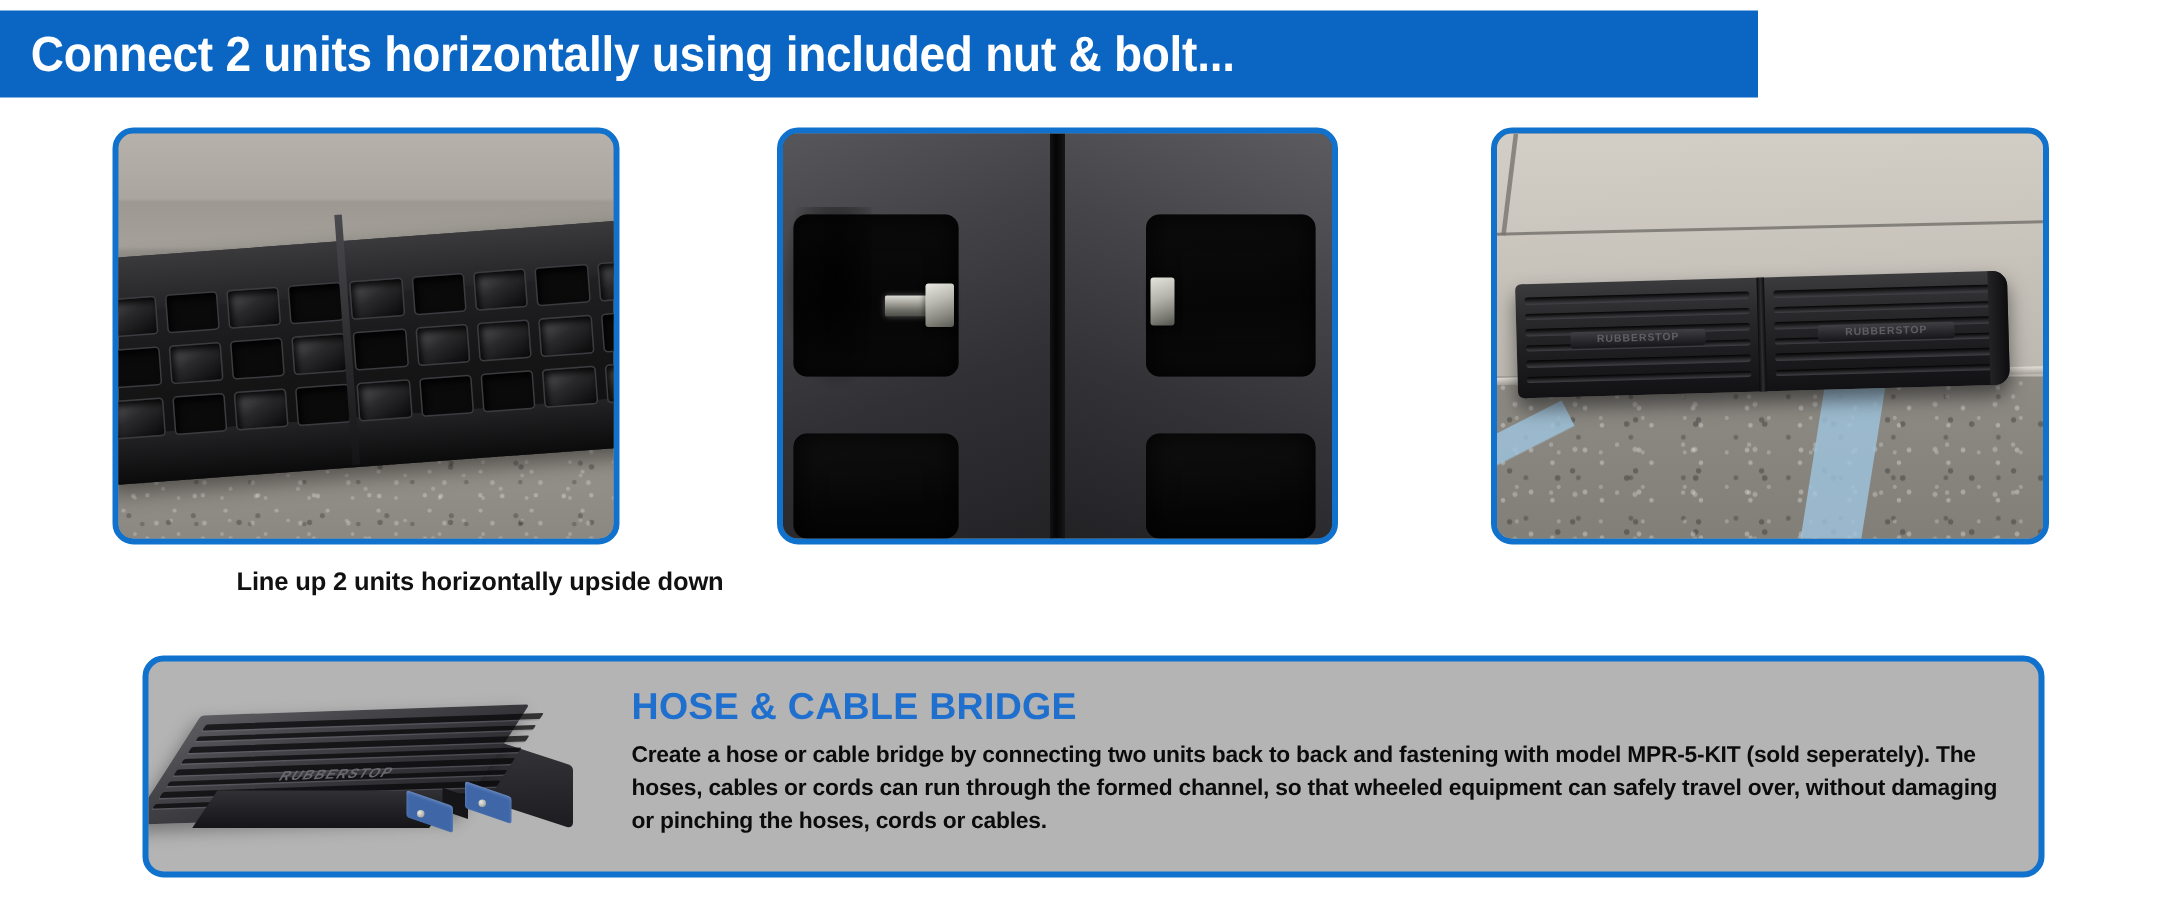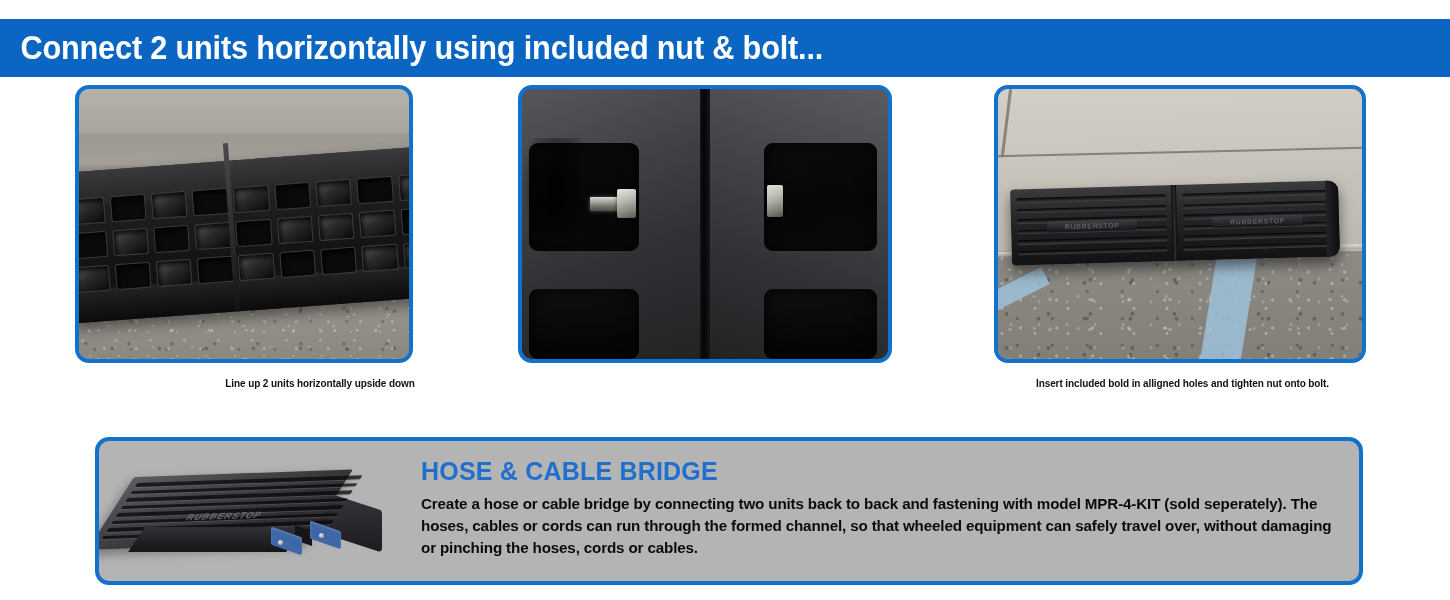--- a/index.html
+++ b/index.html
@@ -5,41 +5,41 @@
   html,body{margin:0;padding:0;}
   body{
     width:1450px;height:600px;overflow:hidden;background:#ffffff;
     font-family:"Liberation Sans","DejaVu Sans",sans-serif;
     -webkit-font-smoothing:antialiased;
   }
   #page{position:relative;width:1450px;height:600px;background:#fff;}
 
   
   .banner{
-    position:absolute;left:0;top:19px;width:1450px;height:58px;
+    position:absolute;left:0;top:7px;width:1172px;height:58px;
     background:#0a66c2;display:flex;align-items:center;
   }
   .banner-title{
     color:#ffffff;font-size:33px;font-weight:bold;letter-spacing:-0.2px;
     padding-left:22px;white-space:nowrap;
     font-family:"Liberation Sans","DejaVu Sans",sans-serif;
     transform:scaleX(0.93);transform-origin:left center;
   }
 
   
   .photo-row{position:absolute;left:0;top:85px;width:1450px;height:300px;}
   .photo-cell{position:absolute;top:0;}
   .photo-frame{
     position:relative;width:100%;height:278px;
     border:4px solid #1072cd;border-radius:14px;overflow:hidden;
     box-sizing:border-box;background:#9a9a9a;
   }
   .caption{
     position:absolute;left:0;width:100%;top:292px;
-    text-align:center;font-size:10px;font-weight:bold;color:#111;
+    text-align:center;font-size:17px;font-weight:bold;color:#111;
     line-height:1.32;letter-spacing:-0.1px;
   }
 
   
   #cell1{left:75px;width:338px;}
   #cell2{left:518px;width:374px;}
   #cell3{left:994px;width:372px;}
   #cap1{left:45px;width:400px;}
   #cap2{left:518px;width:380px;text-align:left;}
 
@@ -281,21 +281,20 @@
         <div class="p2-win p2-w1"></div>
         <div class="p2-win p2-w2"></div>
         <div class="p2-win p2-w3"></div>
         <div class="p2-win p2-w4"></div>
         <div class="p2-shadowpatch"></div>
         <div class="p2-gap"></div>
         <div class="p2-bolt-shaft"></div>
         <div class="p2-bolt-head"></div>
         <div class="p2-nut"></div>
       </div>
-      <div class="caption" id="cap2">Insert included bold in alligned holes and tighten nut onto bolt.</div>
     </div>
 
     <div class="photo-cell" id="cell3">
       <div class="photo-frame">
         <div class="p3-bg"></div>
         <div class="p3-sidewalk"></div>
         <div class="p3-joint"></div>
         <div class="p3-joint2"></div>
         <div class="p3-asphalt"></div>
         <div class="p3-curblip"></div>
@@ -354,18 +353,18 @@
         <div class="r3-channel"></div>
         <div class="r3-bracket r3-b1"></div>
         <div class="r3-bracket r3-b2"></div>
         <div class="r3-bolt r3-bolt1"></div>
         <div class="r3-bolt r3-bolt2"></div>
       </div>
     </div>
 
     <div class="bp-text">
       <div class="bp-heading">HOSE &amp; CABLE BRIDGE</div>
-      <div class="bp-body">Create a hose or cable bridge by connecting two units back to back and fastening with model MPR-4-KIT (sold seperately).  The hoses, cables or cords can run through the formed channel, so that wheeled equipment can safely travel over, without damaging or pinching the hoses, cords or cables.</div>
+      <div class="bp-body">Create a hose or cable bridge by connecting two units back to back and fastening with model MPR-5-KIT (sold seperately).  The hoses, cables or cords can run through the formed channel, so that wheeled equipment can safely travel over, without damaging or pinching the hoses, cords or cables.</div>
     </div>
 
   </div>
 
 </div>
 
 </body></html>

